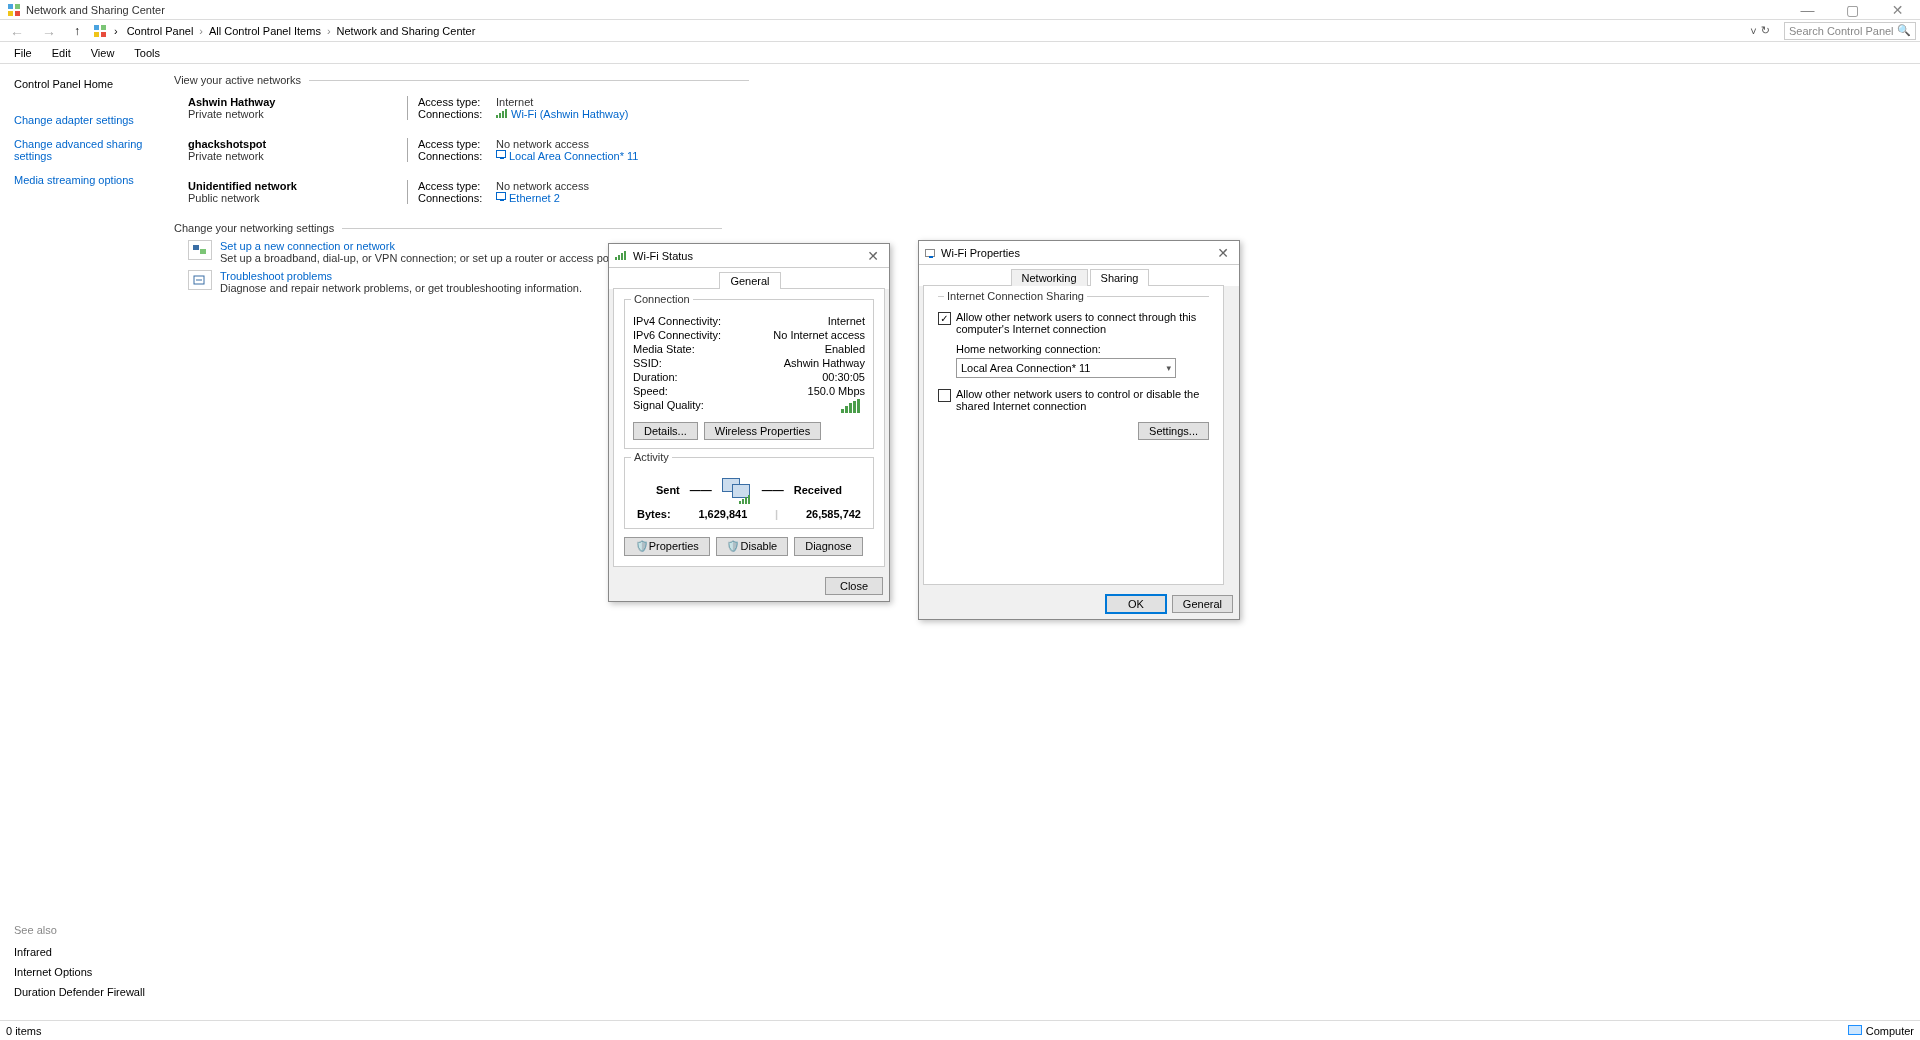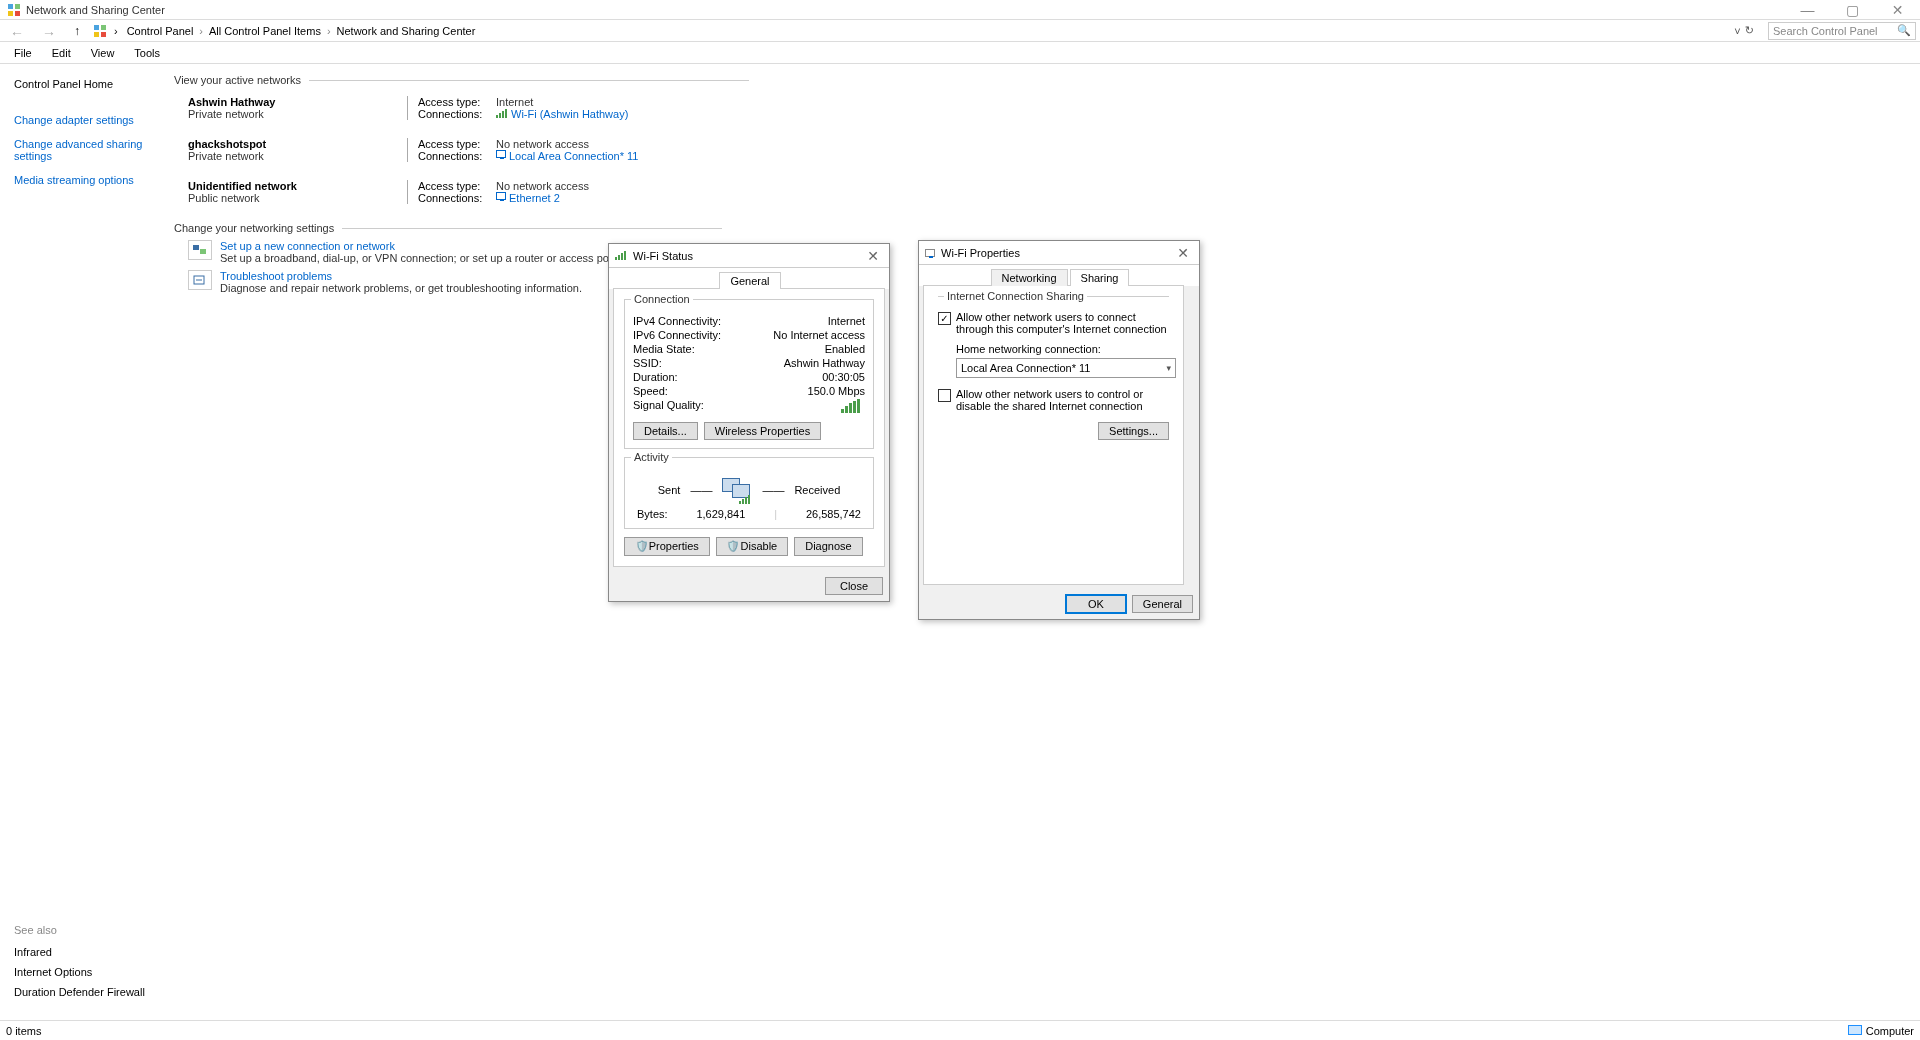--- a/index.html
+++ b/index.html
@@ -14,21 +14,21 @@
 
 
 .addr-row { height: 22px; display: flex; align-items: center; border-bottom: 1px solid #dcdcdc; padding: 0 4px; gap: 6px; }
 .nav-arrow { color: #aaa; padding: 0 6px; font-size: 14px; cursor: pointer; }
 .nav-up { color: #000; padding: 0 6px; font-size: 12px; cursor: pointer; }
 .cp-ico { display: inline-flex; width: 16px; height: 16px; align-items: center; justify-content: center; }
 .breadcrumb { display: flex; align-items: center; flex: 1; }
 .breadcrumb span { padding: 0 3px; cursor: pointer; }
 .breadcrumb .sep { color: #888; }
 .refresh-controls { display: flex; align-items: center; gap: 4px; color: #555; padding-right: 8px; }
-.search-box { width: 148px; height: 18px; border: 1px solid #ccc; display: flex; align-items: center; padding: 0 4px; color: #888; justify-content: space-between; }
+.search-box { width: 132px; height: 18px; border: 1px solid #ccc; display: flex; align-items: center; padding: 0 4px; color: #888; justify-content: space-between; }
 
 
 .menubar { height: 22px; display: flex; align-items: center; border-bottom: 1px solid #dcdcdc; padding-left: 4px; }
 .menubar span { padding: 0 10px; cursor: pointer; }
 
 
 .main { display: flex; height: calc(100% - 86px); }
 .sidebar { width: 174px; padding: 10px 14px; display: flex; flex-direction: column; gap: 4px; }
 .sidebar .link { color: #0066cc; cursor: pointer; padding: 4px 0; }
 .sidebar .see-also-block { margin-top: auto; padding-bottom: 6px; }
@@ -84,21 +84,21 @@
 .quality-bars i:nth-child(1){left:0;height:4px}
 .quality-bars i:nth-child(2){left:4px;height:7px}
 .quality-bars i:nth-child(3){left:8px;height:10px}
 .quality-bars i:nth-child(4){left:12px;height:12px}
 .quality-bars i:nth-child(5){left:16px;height:14px}
 
 .btn { background: #e1e1e1; border: 1px solid #999; padding: 2px 10px; cursor: pointer; min-width: 58px; text-align: center; }
 .btn-row { display: flex; gap: 6px; }
 .btn.primary { border: 1px solid #0078d7; box-shadow: 0 0 0 1px #0078d7; }
 
-.activity { text-align: center; }
+.activity { text-align: center; font-weight: bold; }
 .activity-row { display: flex; align-items: center; justify-content: center; gap: 10px; margin: 6px 0; }
 .net-anim { width: 30px; height: 24px; position: relative; }
 .net-anim .mon { width: 18px; height: 14px; border: 1px solid #3a6ea5; background: #cde; position: absolute; }
 .net-anim .mon.a { top: 0; left: 0; }
 .net-anim .mon.b { top: 6px; left: 10px; }
 .net-anim .bars { position: absolute; bottom: -2px; right: -2px; }
 
 .dlg-footer { display: flex; justify-content: flex-end; padding: 6px; gap: 6px; background: #f0f0f0; }
 
 .prop-body { background: #fff; border: 1px solid #ccc; margin: -1px 15px 4px 4px; padding: 10px 14px 10px 14px; height: 300px; }
@@ -357,21 +357,21 @@
       <div class="btn"><span>🛡️</span><span>Properties</span></div>
       <div class="btn"><span>🛡️</span><span>Disable</span></div>
       <div class="btn">Diagnose</div>
     </div>
   </div>
   <div class="dlg-footer">
     <div class="btn">Close</div>
   </div>
 </div>
 
-<div class="dialog" style="left:918px; top:240px; width:282px;">
+<div class="dialog" style="left:918px; top:240px; width:322px;">
   <div class="dlg-title">
     <span><span class="eth-ico" style="border-color:#888;"></span> <span>Wi-Fi Properties</span></span>
     <span class="dlg-close">✕</span>
   </div>
   <div class="dlg-tabs">
     <div class="dlg-tab">Networking</div>
     <div class="dlg-tab active">Sharing</div>
   </div>
   <div class="prop-body">
     <div class="fieldset" style="border:none;border-top:1px solid #ccc;padding:14px 0 0 0;">

